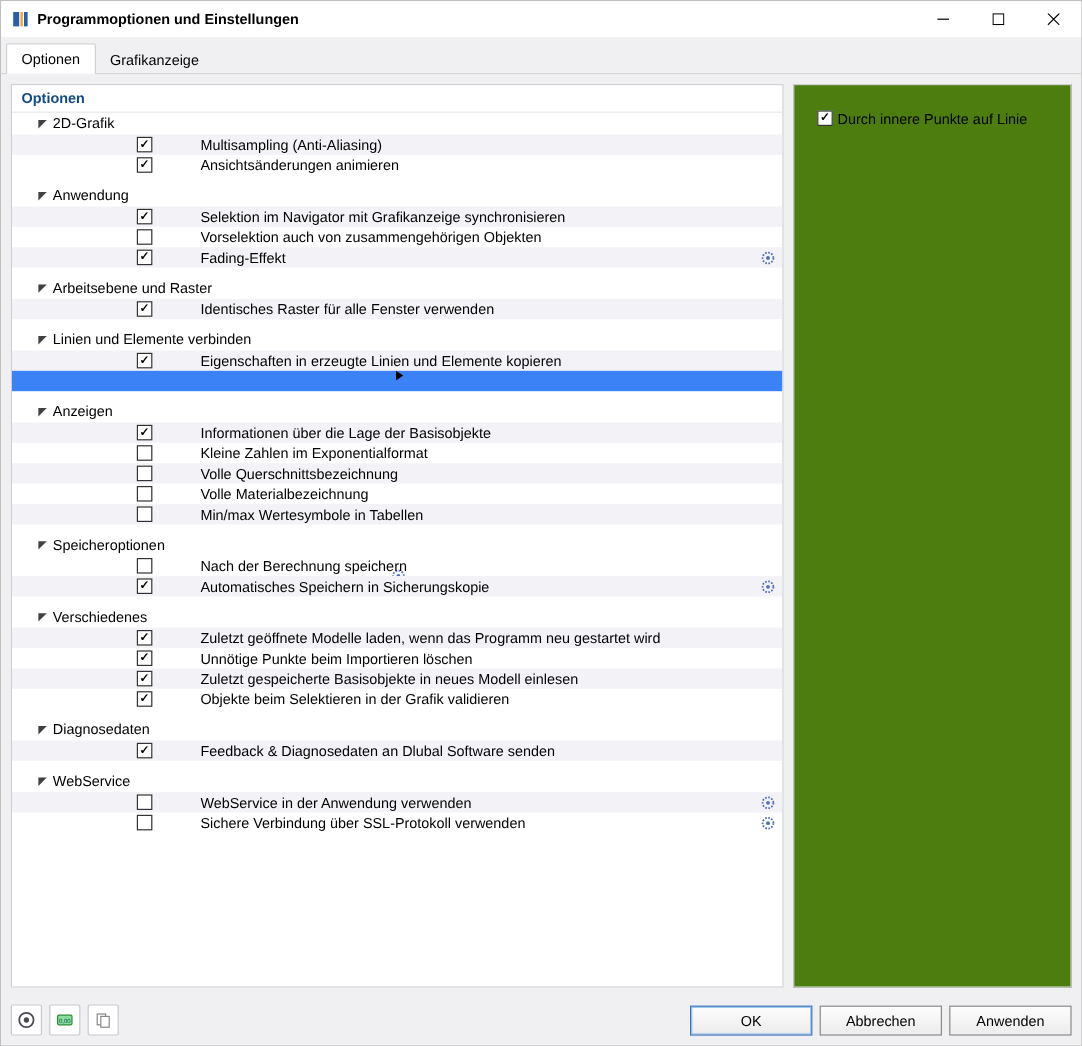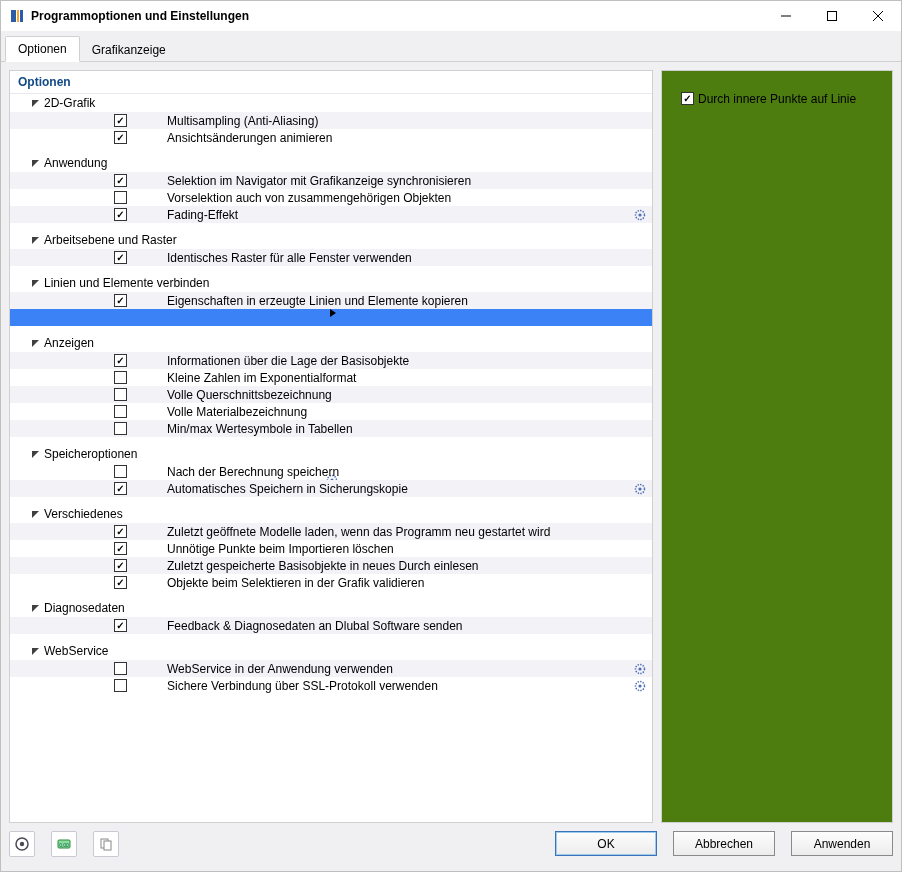--- a/index.html
+++ b/index.html
@@ -198,23 +198,23 @@
     box-sizing: border-box;
   }
   .right-check-row {
     display: flex;
     align-items: center;
     height: 17px;
   }
   .bottom-bar {
     height: 32px;
     display: flex;
-    align-items: flex-start;
+    align-items: flex-end;
     margin-top: 8px;
-    gap: 16px;
+    gap: 6px;
   }
   .icon-btn {
     width: 24px;
     height: 24px;
     border: 1px solid #c9c9d1;
     background: #fff;
     display: flex;
     align-items: center;
     justify-content: center;
     border-radius: 2px;
@@ -478,21 +478,21 @@
               <span class="marker-col"></span>
               <span class="spacer-col"></span>
               <span class="check checked"></span>
               <span class="item-label">Unnötige Punkte beim Importieren löschen</span>
               <span class="gear-col"></span>
             </div>
             <div class="item-row row-bg">
               <span class="marker-col"></span>
               <span class="spacer-col"></span>
               <span class="check checked"></span>
-              <span class="item-label">Zuletzt gespeicherte Basisobjekte in neues Durch einlesen</span>
+              <span class="item-label">Zuletzt gespeicherte Basisobjekte in neues Modell einlesen</span>
               <span class="gear-col"></span>
             </div>
             <div class="item-row">
               <span class="marker-col"></span>
               <span class="spacer-col"></span>
               <span class="check checked"></span>
               <span class="item-label">Objekte beim Selektieren in der Grafik validieren</span>
               <span class="gear-col"></span>
             </div>
             <div class="group-row">

